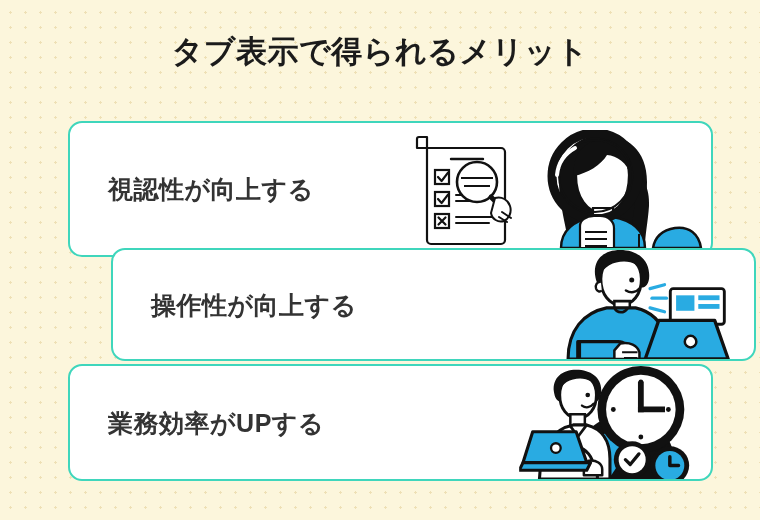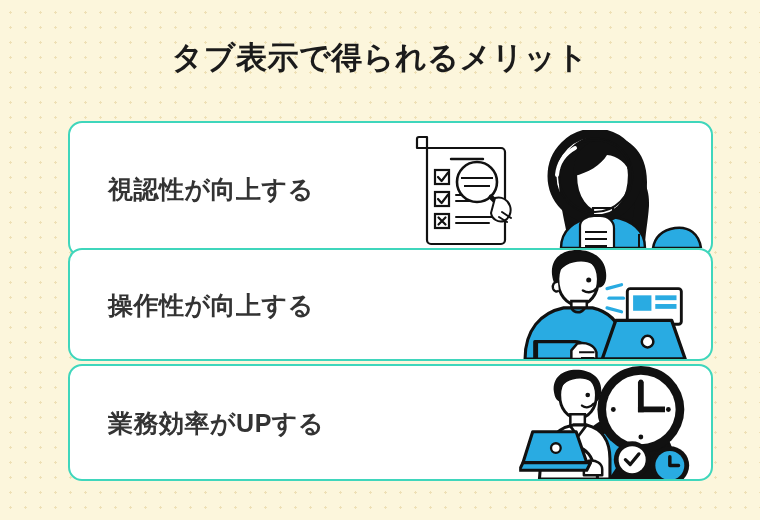--- a/index.html
+++ b/index.html
@@ -21,21 +21,21 @@
     background-image:
       radial-gradient(circle, rgba(226, 206, 150, 0.55) 1.1px, transparent 1.2px);
     background-size: 15px 15px;
     background-position: 3px 5px;
     overflow: hidden;
   }
 
   
   #title {
     position: absolute;
-    top: 38px;
+    top: 32px;
     left: 0;
     width: 760px;
     text-align: center;
     font-size: 31px;
     line-height: 40px;
     font-weight: 700;
     color: #1b1b1b;
     letter-spacing: 0.5px;
     white-space: nowrap;
   }
@@ -45,21 +45,21 @@
     position: absolute;
     left: 68px;
     width: 645px;
     background: #FFFFFF;
     border: 2px solid #3FD6BC;
     border-radius: 14px;
     box-sizing: border-box;
     overflow: hidden;
   }
   .card-1 { top: 121px; height: 136px; }
-  .card-2 { top: 248px; height: 113px; }
+  .card-2 { top: 248px; height: 113px; margin-left: 43px; }
   .card-3 { top: 364px; height: 117px; }
 
   .card-label {
     position: absolute;
     left: 38px;
     top: 50%;
     transform: translateY(-50%);
     font-size: 25px;
     font-weight: 700;
     color: #333333;

